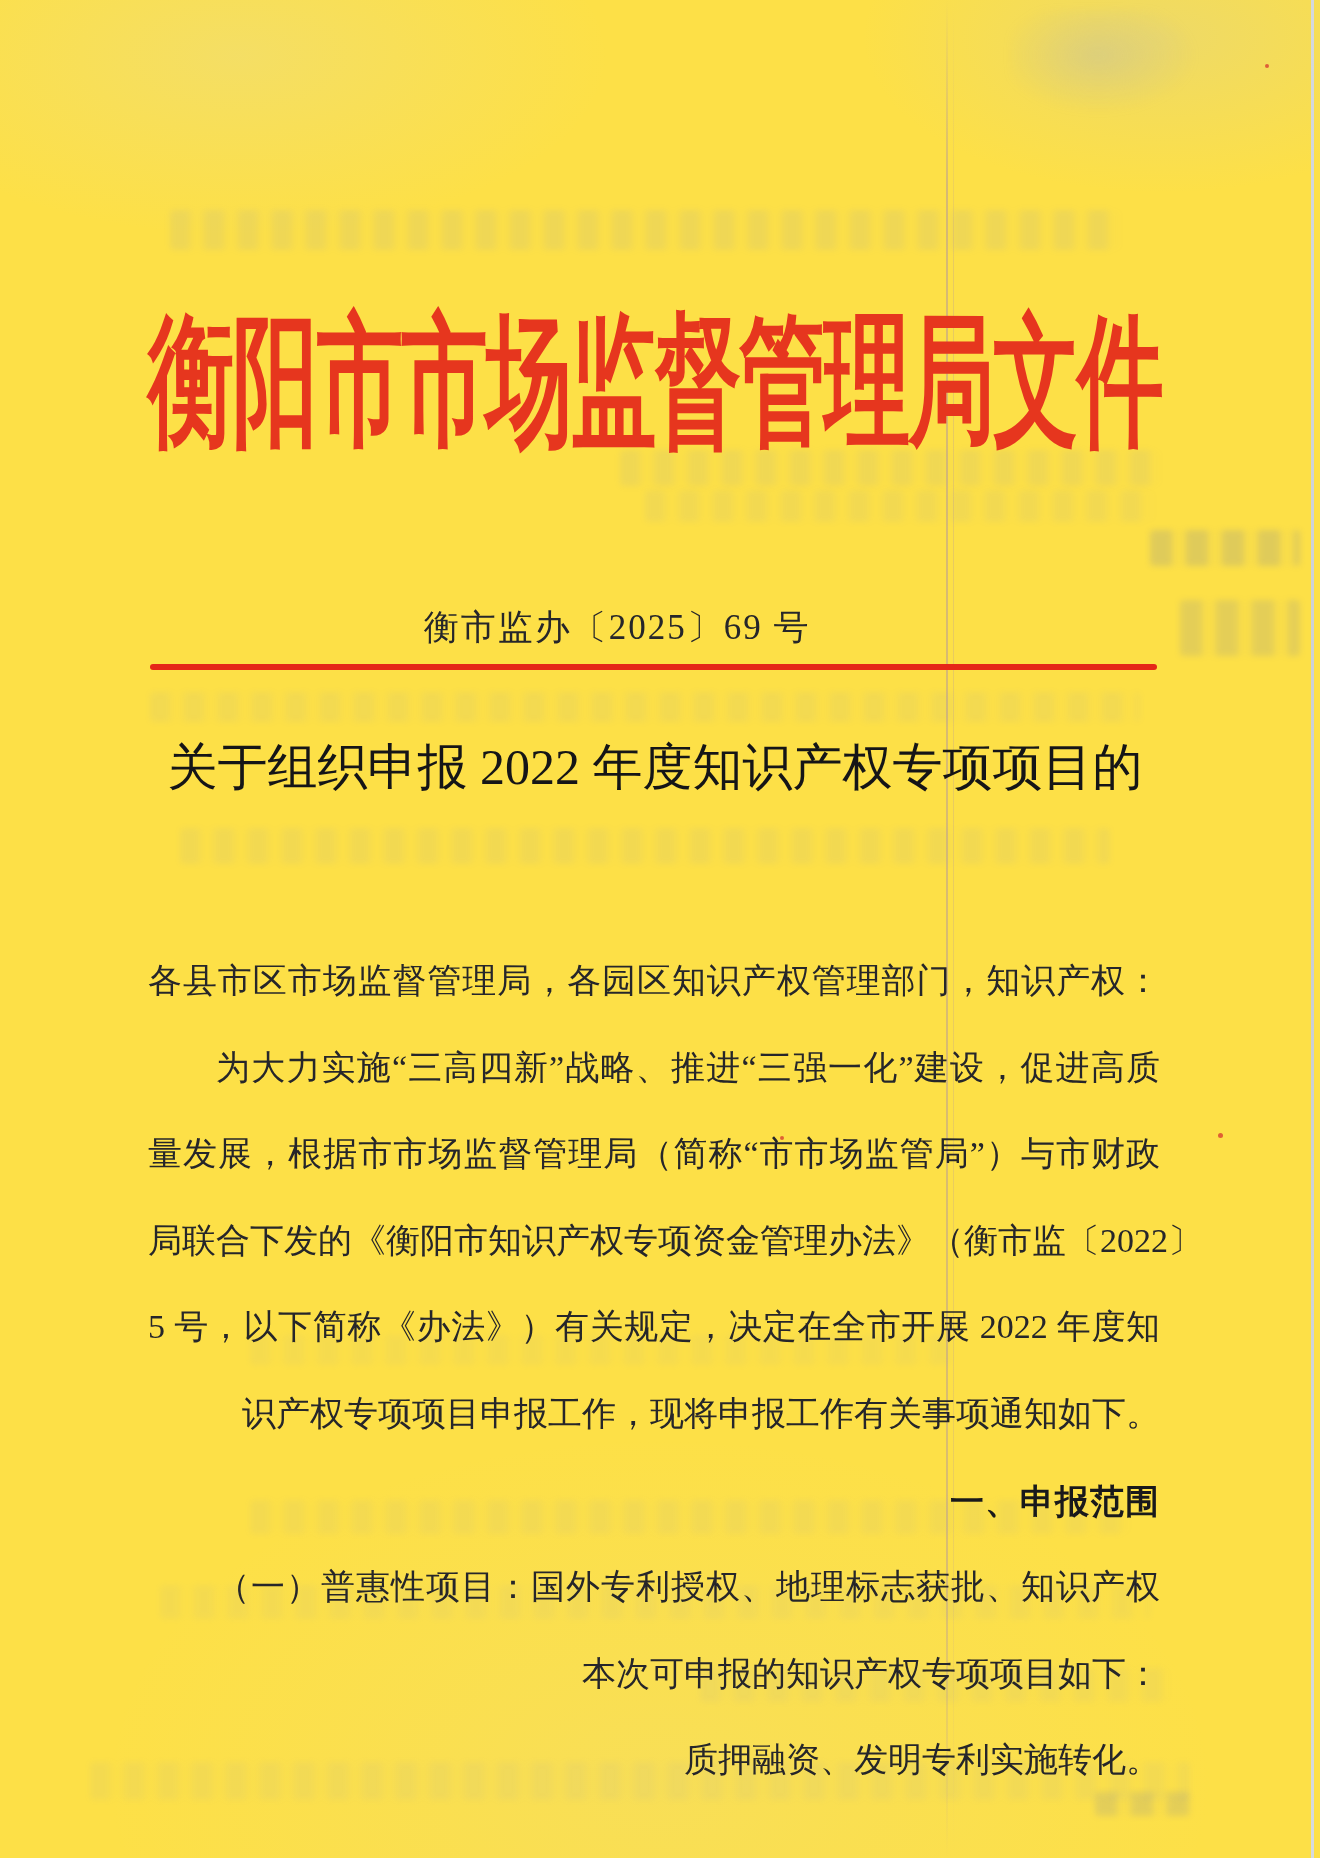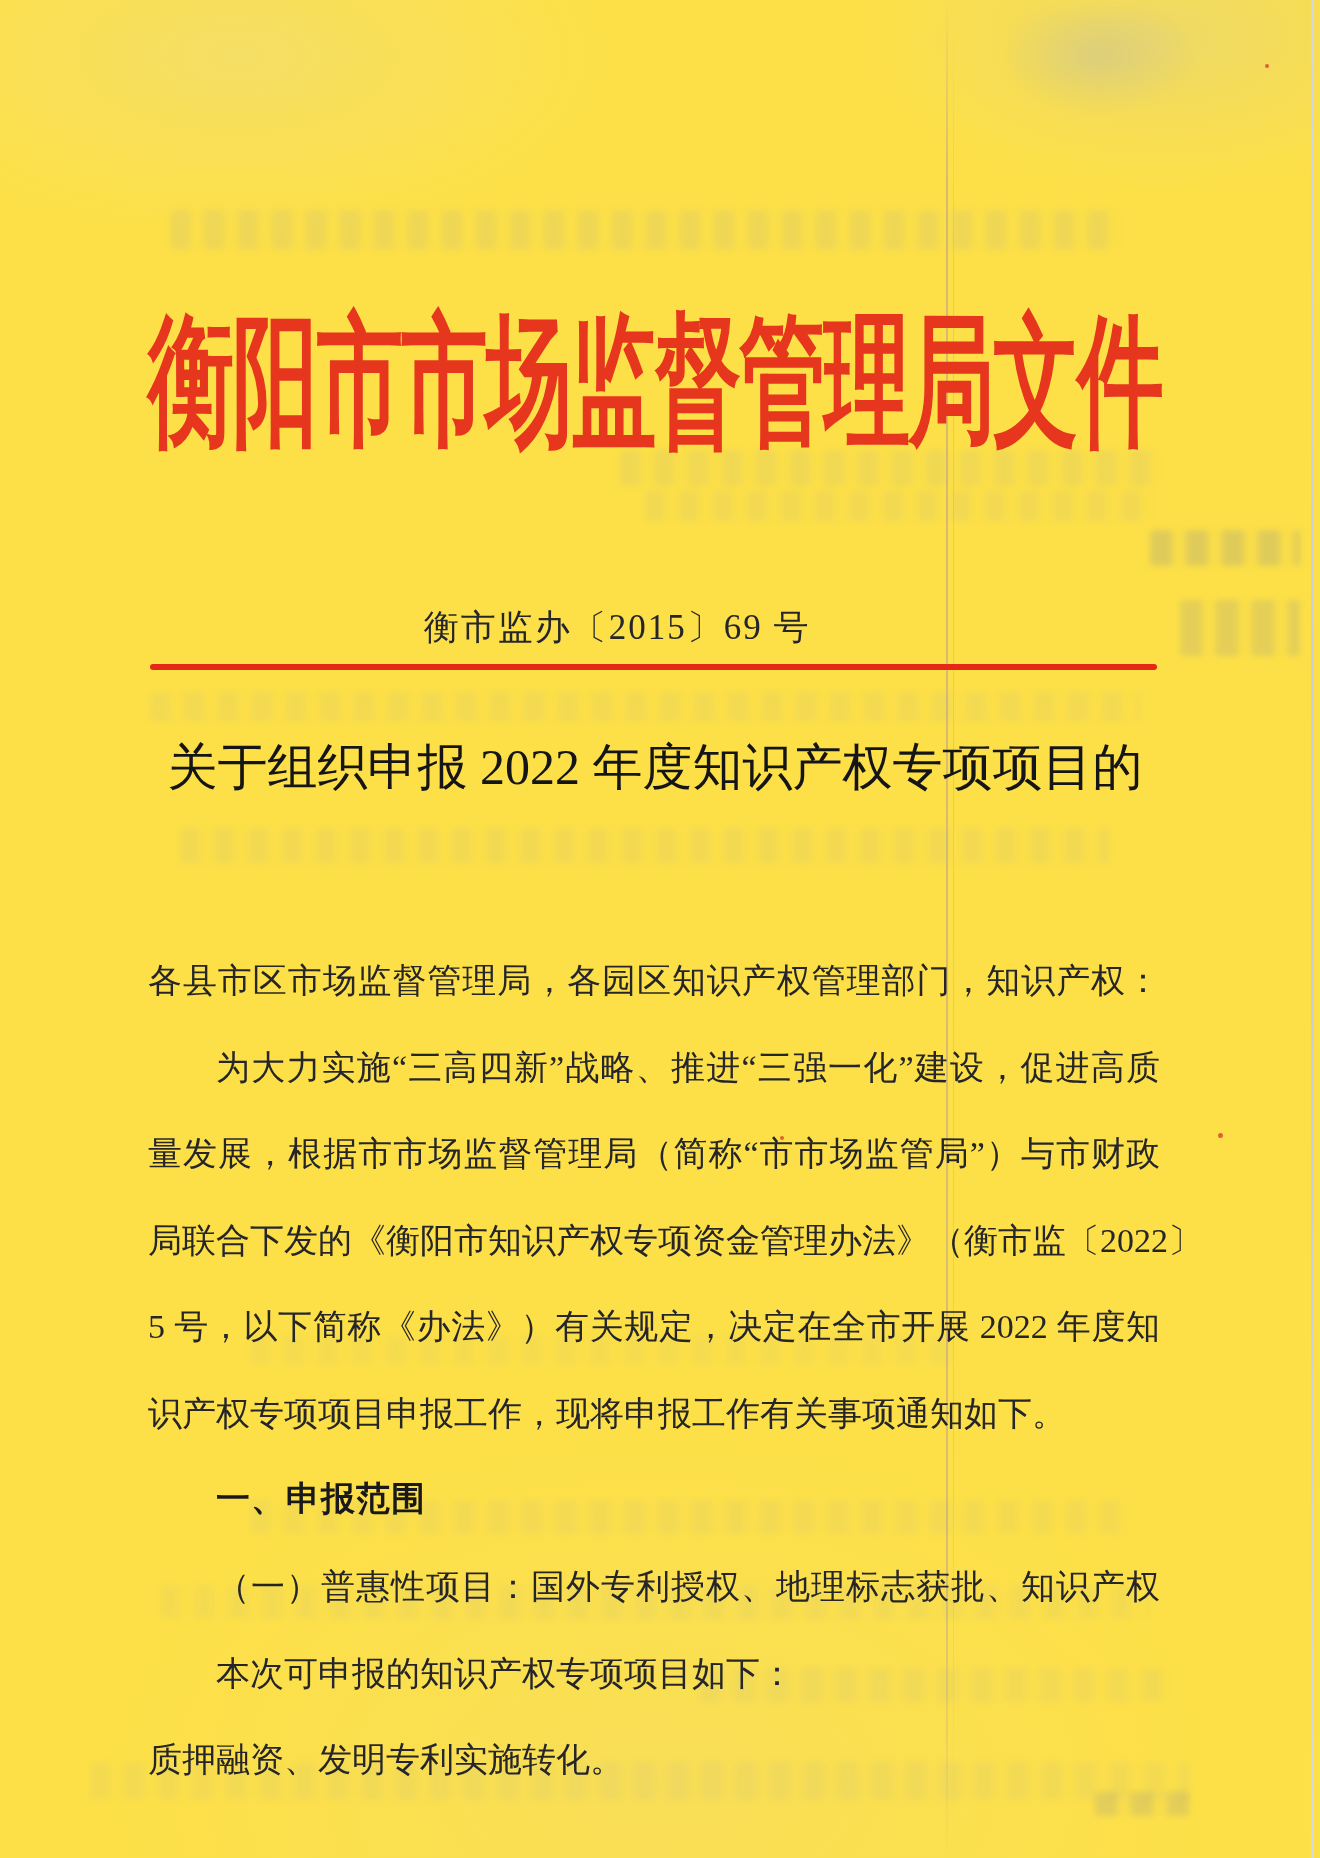--- a/index.html
+++ b/index.html
@@ -43,26 +43,26 @@
     white-space:nowrap;
   }
   .doc-title.l1{top:735px;}
   .doc-title.l2{top:802px;letter-spacing:6px;}
   .body-text{
     position:absolute;left:148px;top:938px;width:1012px;
     font-size:34px;color:#26262a;
   }
   .bline{
     height:86.6px;line-height:86.6px;white-space:nowrap;
-    text-align:left;overflow:visible;
+    text-align:right;overflow:visible;
   }
   .bline.just{text-align:justify;text-align-last:justify;}
   .bline.ind{text-indent:68px;}
   .bline.hei{
-    font-family:Liberation Mono, monospace;
+    font-family:Liberation Sans, sans-serif;
     font-weight:700;color:#19191b;letter-spacing:1px;
   }
   
   .ghost{
     position:absolute;border-radius:4px;
     background:repeating-linear-gradient(90deg,
       rgba(138,150,186,.22) 0 20px, rgba(138,150,186,.03) 20px 34px);
     filter:blur(3px);
     pointer-events:none;
   }
@@ -109,21 +109,21 @@
   <div class="corner-smudge"></div>
   <div class="fold-line fold-a"></div>
   <div class="fold-line fold-b"></div>
   <div class="page-edge"></div>
   <div class="speck" style="left:1265px;top:64px;width:4px;height:4px"></div>
   <div class="speck" style="left:1218px;top:1133px;width:5px;height:5px"></div>
   <div class="speck" style="left:780px;top:1136px;width:4px;height:4px"></div>
 
   <div class="agency-title" style="color:#e6361e">衡阳市市场监督管理局文件</div>
 
-  <div class="doc-number">衡市监办〔2015〕69 号</div>
+  <div class="doc-number">衡市监办〔2025〕69 号</div>
 
   <div class="red-rule" style="background:#e52718"></div>
 
   <div class="doc-title l1">关于组织申报 2022 年度知识产权专项项目的</div>
 
   <div class="body-text">
     <div class="bline just">各县市区市场监督管理局，各园区知识产权管理部门，知识产权：</div>
     <div class="bline just ind">为大力实施“三高四新”战略、推进“三强一化”建设，促进高质</div>
     <div class="bline just">量发展，根据市市场监督管理局（简称“市市场监管局”）与市财政</div>
     <div class="bline just">局联合下发的《衡阳市知识产权专项资金管理办法》（衡市监〔2022〕</div>

